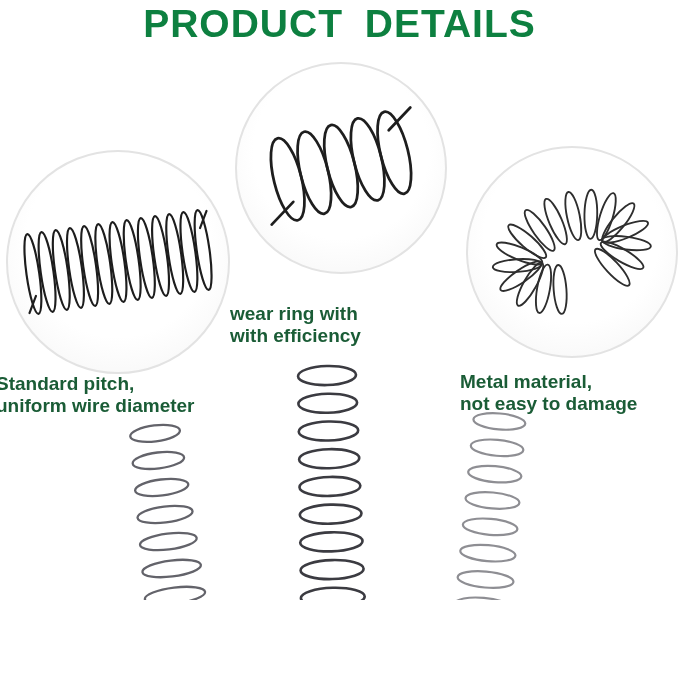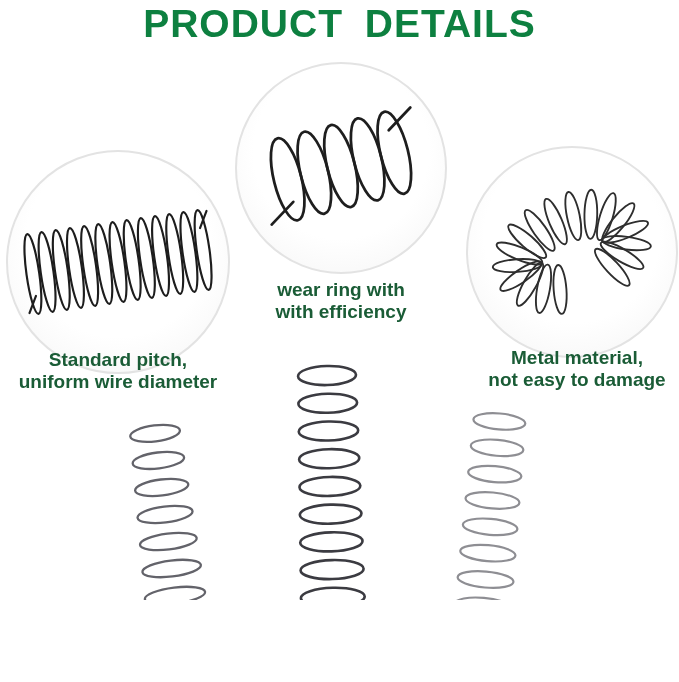--- a/index.html
+++ b/index.html
@@ -7,22 +7,22 @@
         font-family:"Liberation Sans",sans-serif;}
   .title{position:absolute;top:0px;left:0;width:100%;margin:0;text-align:center;
          font-size:39px;line-height:48px;font-weight:800;letter-spacing:1px;word-spacing:10px;
          color:#0d8040;}
   .circle{position:absolute;border-radius:50%;border:2px solid #e3e3e3;box-sizing:border-box;
           background:radial-gradient(circle at 50% 42%, #ffffff 55%, #f3f3f3 100%);}
   .circle svg{width:100%;height:100%;display:block;}
   .circle-left{left:6px;top:150px;width:224px;height:224px;}
   .circle-mid{left:235px;top:62px;width:212px;height:212px;}
   .circle-right{left:466px;top:146px;width:212px;height:212px;}
-  .caption{position:absolute;text-align:center;font-weight:bold;font-size:19px;line-height:22px;
-           color:#1a5c36;}
+  .caption{position:absolute;font-weight:bold;font-size:19px;line-height:22px;
+           color:#1a5c36;margin-top:24px;}
   .caption-left{left:-4px;top:349px;width:244px;}
   .caption-mid{left:230px;top:279px;width:222px;}
   .caption-right{left:460px;top:347px;width:234px;}
   .bottom-springs{position:absolute;left:0;top:0;width:679px;height:682px;pointer-events:none;}
 </style>
 </head>
 <body>
 
 <div class="page">
 

